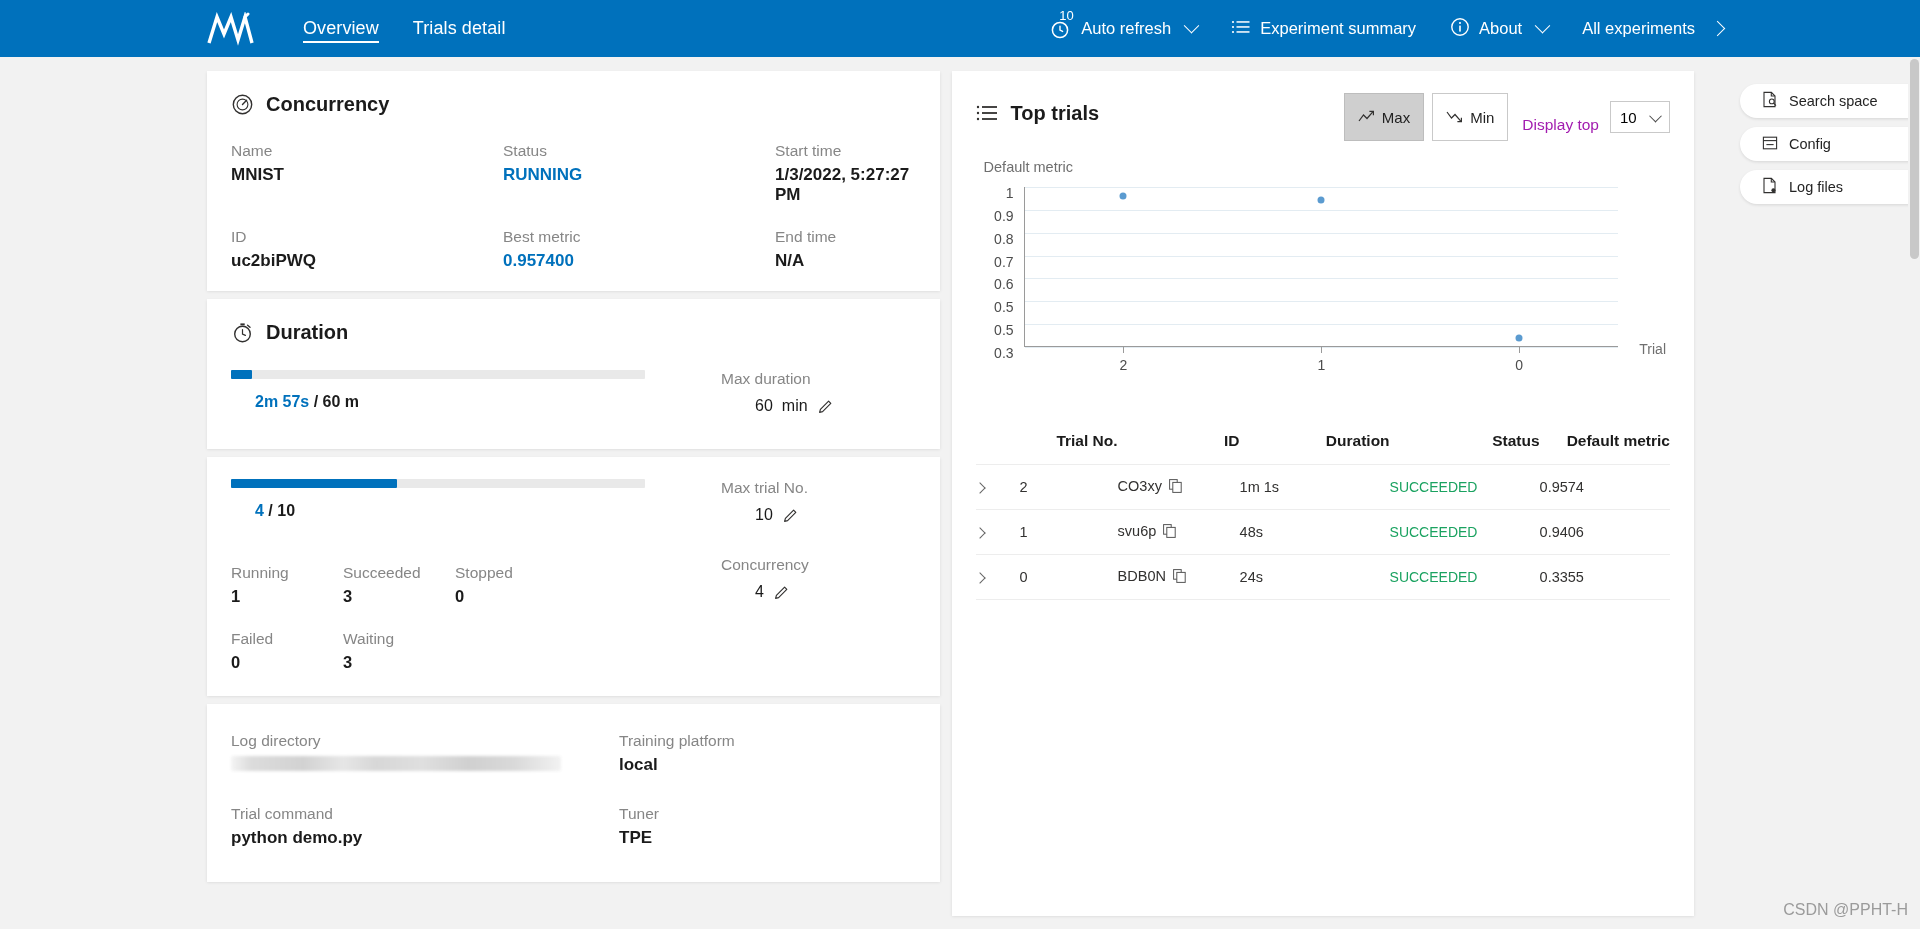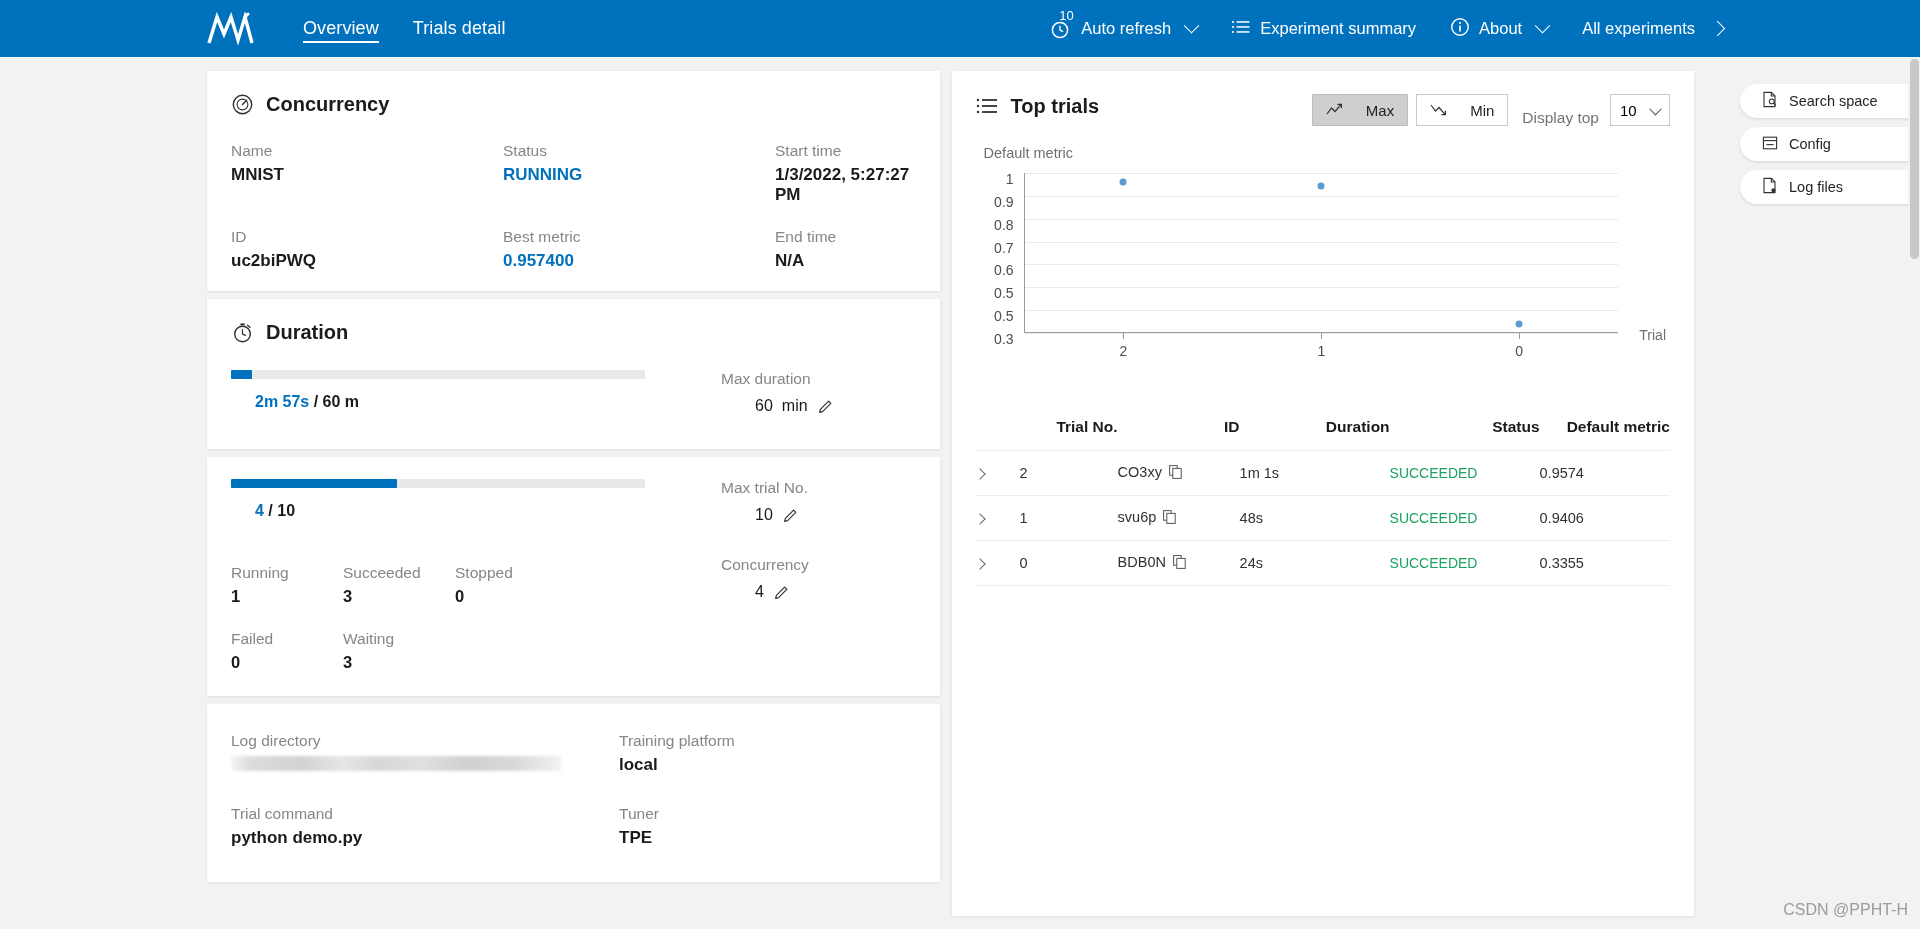--- a/index.html
+++ b/index.html
@@ -99,27 +99,27 @@
 
   
   .panel {
     background: #fff; box-shadow: 0 1.2px 3px rgba(0,0,0,.10);
     height: 845px; padding: 22px 24px;
   }
   .panel-head { display: flex; align-items: center; }
   .panel-head .card-title { margin-bottom: 8px; align-items: center; }
   .panel-ctrls { margin-left: auto; display: flex; align-items: center; gap: 0; }
   .minmax-btn {
-    display: flex; align-items: center; gap: 23px; height: 32px; padding: 0 13px;
+    display: flex; align-items: center; gap: 7px; height: 48px; padding: 0 13px;
     border: 1px solid #c9c9c9; background: #fff; font-size: 15px; color: #232323;
     cursor: pointer;
   }
   .minmax-btn.sel { background: #cfcfcf; border-color: #bdbdbd; }
   .minmax-btn + .minmax-btn { margin-left: 8px; }
-  .disp-label { font-size: 15.5px; color: #737373; margin: 16px 11px 0 14px; text-align: right; }
+  .disp-label { font-size: 15.5px; color: #a21caf; margin: 16px 11px 0 14px; text-align: right; }
   .disp-select {
     width: 60px; height: 32px; border: 1px solid #c9c9c9; background: #fff;
     display: flex; align-items: center; padding: 0 9px; font-size: 15px; cursor: pointer;
   }
   .disp-select .cv {
     display:inline-block; width: 9px; height: 9px;
     border-right: 1.4px solid #4a4a4a; border-bottom: 1.4px solid #4a4a4a;
     transform: rotate(45deg) translate(-1px,-1px); margin-left: auto;
   }
 

